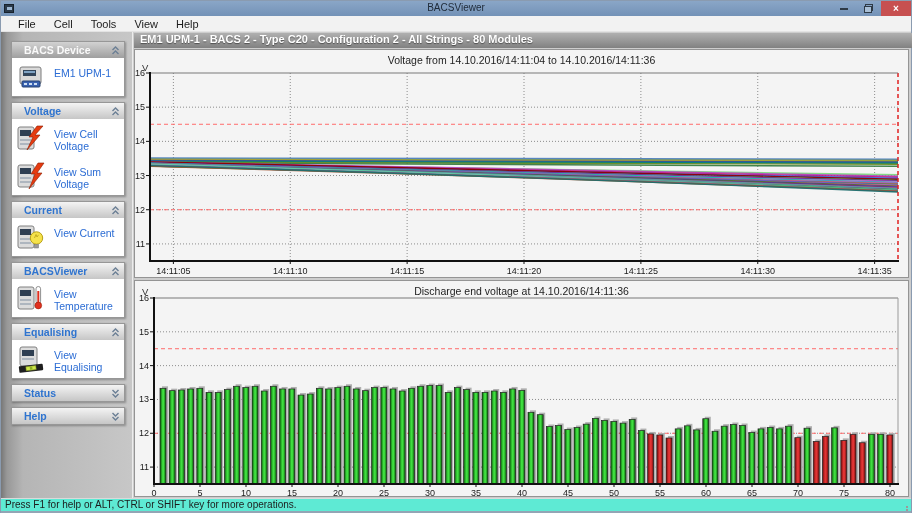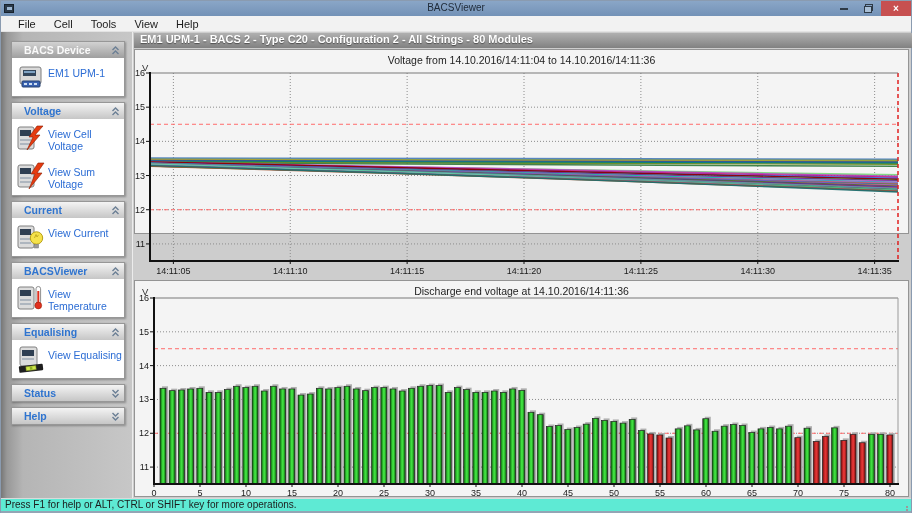--- a/index.html
+++ b/index.html
@@ -25,31 +25,31 @@
 
   
   .sidebar{position:absolute;top:31px;left:0;width:131px;height:466px;
     background:linear-gradient(90deg,#777 0,#989898 6px,#b5b5b5 22px,#c7c7c7 100%);
     padding:9px 0 0 10px;overflow:hidden}
   .section{width:114px;margin-bottom:5px;border:1px solid #979797;background:#fdfdfd;box-shadow:1px 1px 2px rgba(0,0,0,.3)}
   .section-header{height:16px;display:flex;align-items:center;justify-content:space-between;padding:0 4px 0 12px;
     background:linear-gradient(#f4f4f4,#c6c6c6);font-size:10.5px;font-weight:bold;color:#2f74cf}
   .section-header.dark{color:#fafafa;background:linear-gradient(#d2d2d2,#9f9f9f)}
   .chev{flex:none}
-  .item{display:flex;align-items:flex-start;gap:2px;padding:4px 2px 4px 4px;background:#fff}
+  .item{display:flex;align-items:flex-start;gap:8px;padding:4px 2px 4px 4px;background:#fff}
   .item-icon{width:30px;height:30px;flex:none}
   .item-label{font-size:10.5px;color:#2b6cd4;margin-top:5px}
 
   
   .content{position:absolute;top:31px;left:132px;width:778px;height:466px;background:#cdcdcd}
   .content-header{position:absolute;top:1px;left:1px;width:870px;height:15px;
     background:linear-gradient(#b0b0b0,#818181);color:#fff;font-weight:bold;font-size:11px;
     display:flex;padding-left:6px;text-shadow:0 1px 1px rgba(0,0,0,.45)}
   .chart-panel{position:absolute;left:1px;width:775px;background:#f4f4f4;border:1px solid #949494}
-  .panel-top{top:17px;height:185px}
+  .panel-top{top:17px;height:229px}
   .panel-bottom{top:248px;height:217px}
   .chart-title{position:absolute;top:4px;left:0;right:0;text-align:center;font-size:10.5px;color:#1d1d1d}
   .unit-label{position:absolute;left:7px;font-size:9.5px;color:#333}
   .panel-top .unit-label{top:12px}
   .panel-bottom .unit-label{top:5px}
   svg.chart{position:absolute;left:0;top:0}
 
   
   .statusbar{position:absolute;top:497px;left:0;right:0;height:18px;background:#5eead4;border-top:1px solid #dadada;
     display:flex;align-items:flex-start;padding-left:4px;font-size:10px;color:#1c1c1c}

